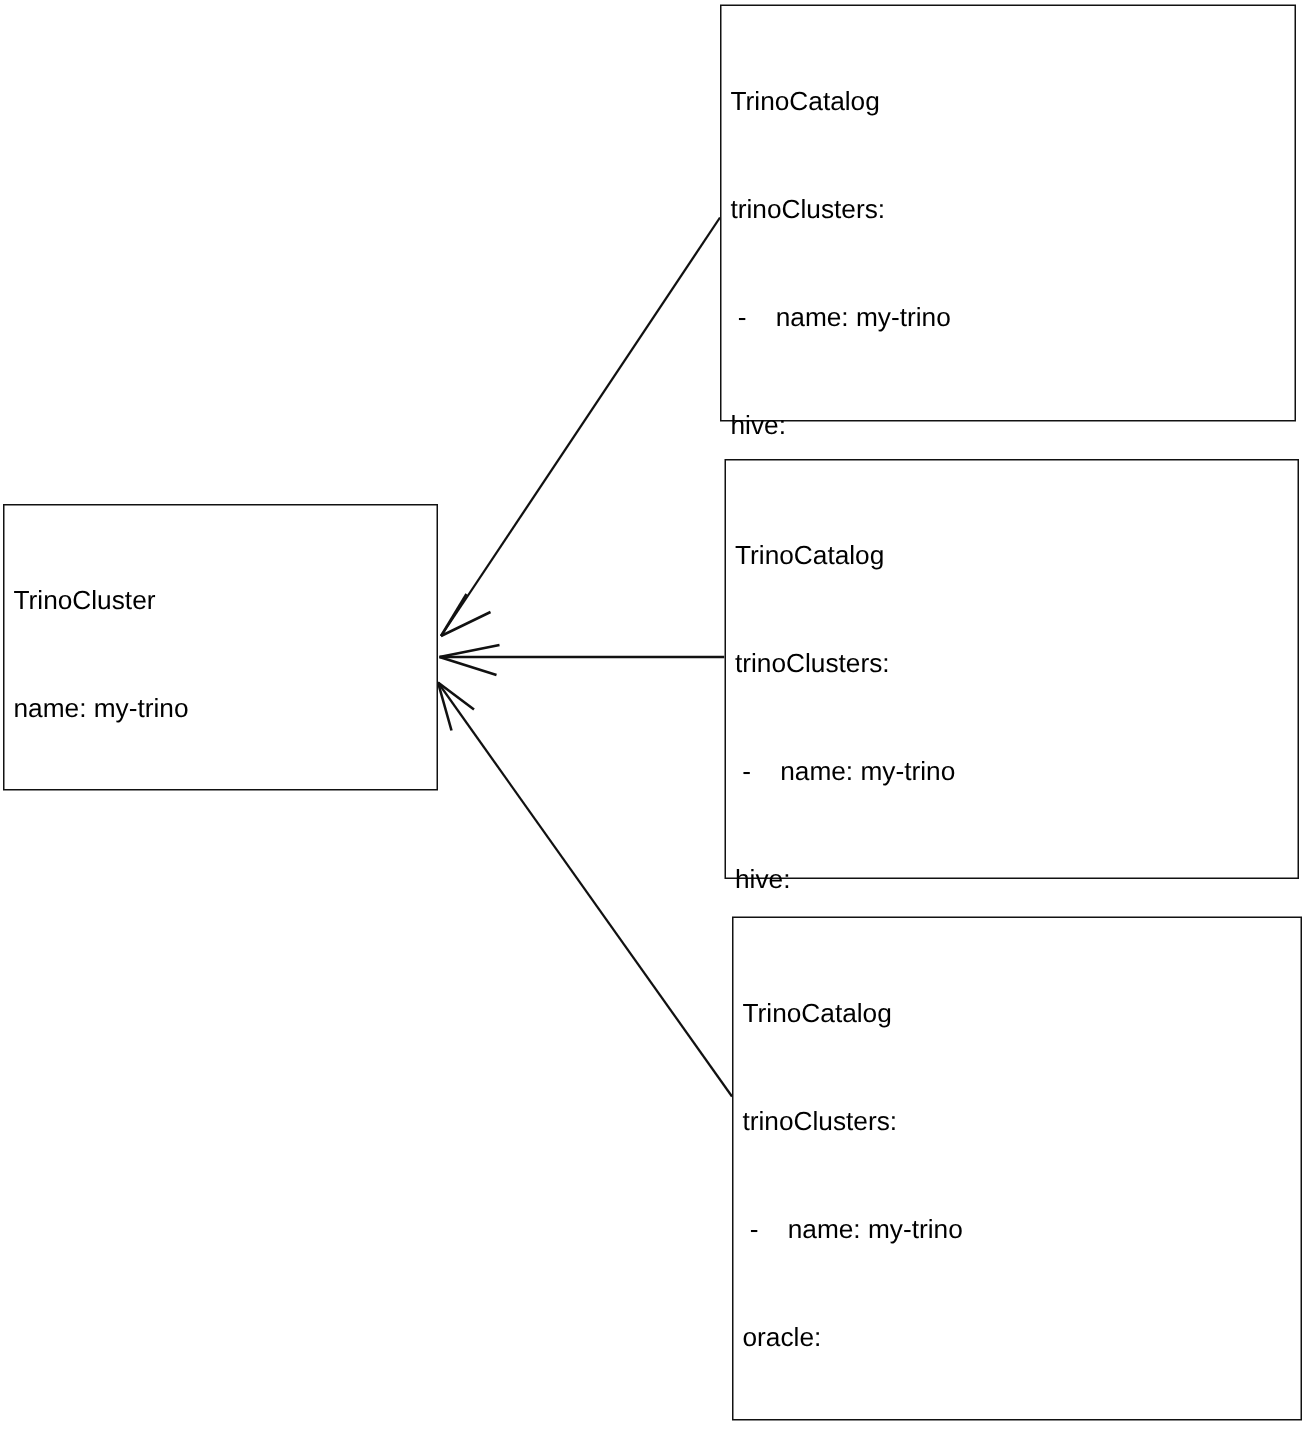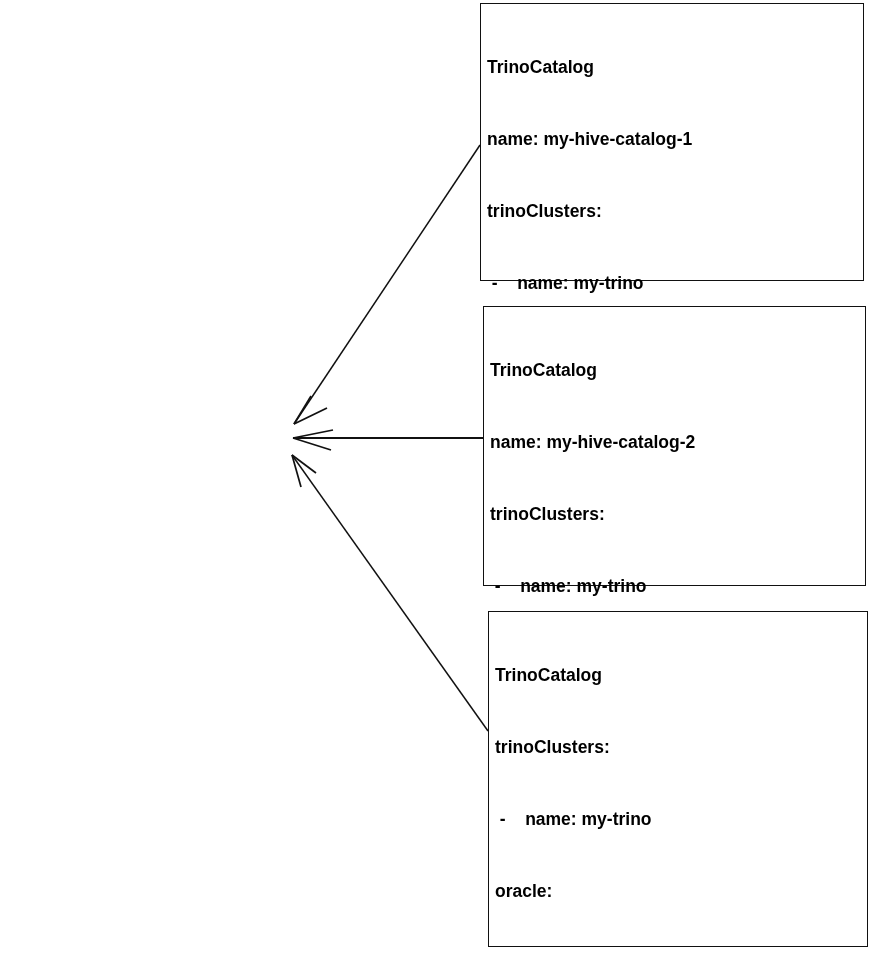--- a/index.html
+++ b/index.html
@@ -26,21 +26,20 @@
     left: 0; top: 0;
     width: 872px;
     height: 954px;
     pointer-events: none;
   }
   .node-box {
     position: absolute;
     box-sizing: border-box;
     background: #ffffff;
     border: 1.6px solid #111111;
-    font-weight: bold;
   }
   .node-text {
     position: absolute;
     left: 6px;
     top: 3px;
     right: 4px;
     font-size: 17.5px;
     line-height: 24px;
     white-space: pre;
     font-family: "Liberation Sans", sans-serif;
@@ -100,39 +99,43 @@
       <path d="M 292 455 L 301 487" fill="none" stroke="#111111" stroke-width="1.7"></path>
     </g>
 
     <g>
       <path d="M 757 816 Q 778 834 787 854" fill="none" stroke="#111111" stroke-width="1.6"></path>
       <path d="M 787 854 L 772 826" fill="none" stroke="#111111" stroke-width="1.6"></path>
       <path d="M 787 854 L 786 829" fill="none" stroke="#111111" stroke-width="1.6"></path>
     </g>
   </svg>
 
+  <div class="node-box" id="cluster-box">
+    <div class="node-text">
+      <span class="ln">TrinoCluster</span>
+      <span class="ln">name: my-trino</span>
+    </div>
+  </div>
 
   <div class="node-box" id="catalog-box-1">
     <div class="node-text">
       <span class="ln">TrinoCatalog</span>
-      <span class="ln">name: my-hive-catalog-1</span>
       <span class="ln">trinoClusters:</span>
       <span class="ln"> -    name: my-trino</span>
       <span class="ln">hive:</span>
       <span class="ln">   s3: # S3ConnnectionSpec</span>
       <span class="ln">      inline:</span>
       <span class="ln">         host: minio</span>
       <span class="ln">   metastore: # whatever</span>
     </div>
   </div>
 
   <div class="node-box" id="catalog-box-2">
     <div class="node-text">
       <span class="ln">TrinoCatalog</span>
-      <span class="ln">name: my-hive-catalog-2</span>
       <span class="ln">trinoClusters:</span>
       <span class="ln"> -    name: my-trino</span>
       <span class="ln">hive:</span>
       <span class="ln">   hdfs:</span>
       <span class="ln">      # TBD</span>
       <span class="ln">   metastore: # whatever</span>
     </div>
   </div>
 
   <div class="node-box" id="catalog-box-3">

